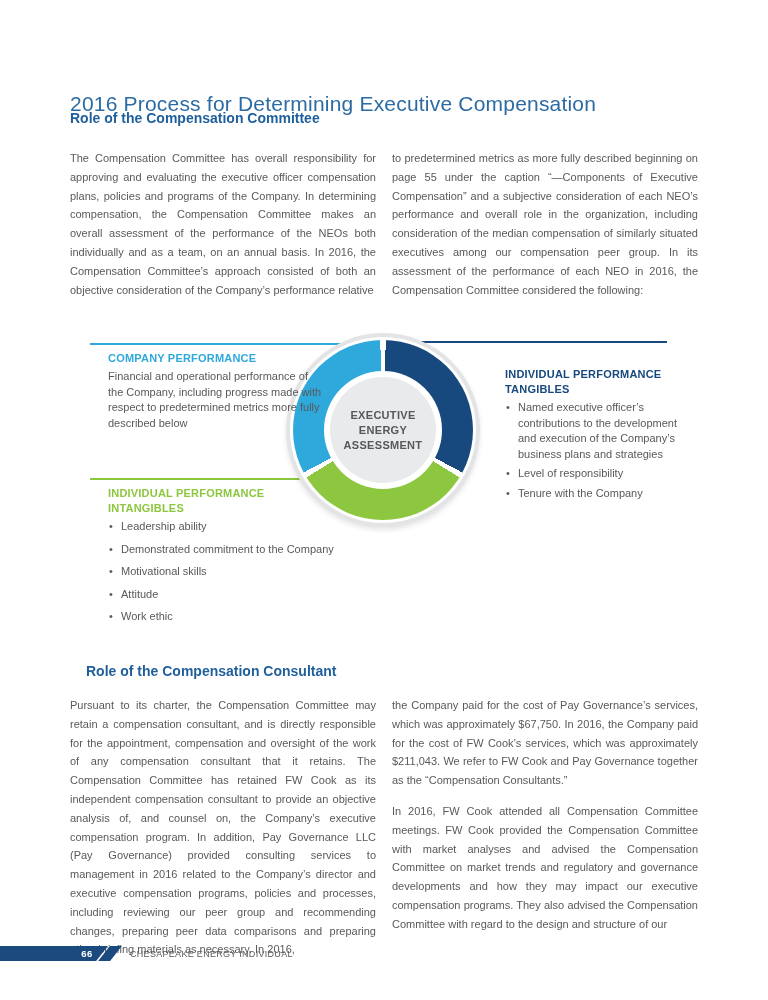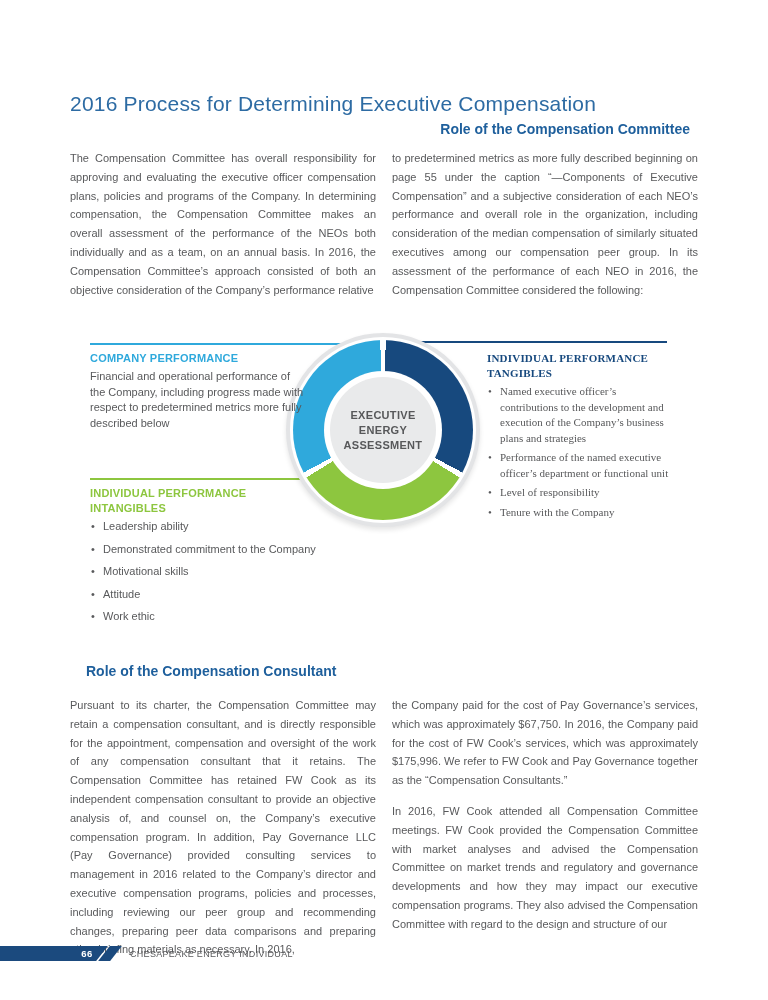--- a/index.html
+++ b/index.html
@@ -2,21 +2,21 @@
 <html><head>
 <meta charset="utf-8">
 <style>
   html,body{margin:0;padding:0;background:#ffffff;}
   .page{position:relative;width:768px;height:1000px;background:#ffffff;overflow:hidden;
         font-family:"Liberation Sans",sans-serif;}
 
   .page-title{position:absolute;left:70px;top:92px;width:640px;
               font-size:21px;font-weight:400;color:#2d6ba3;letter-spacing:.2px;}
   .h2{position:absolute;left:70px;width:620px;font-size:14px;font-weight:700;color:#1e5f9c;}
-  .h2-committee{top:121px;text-align:right;}
+  .h2-committee{top:110px;}
   .h2-consultant{top:663px;padding-left:16px;}
 
   .cols{position:absolute;left:70px;width:628px;display:flex;gap:16px;}
   .cols-1{top:149px;}
   .cols-2{top:696px;}
   .col{width:306px;font-size:11px;line-height:18.8px;color:#58595b;text-align:justify;}
   .col p{margin:0 0 12px 0;}
 
   
   .rule{position:absolute;height:2px;}
@@ -29,25 +29,25 @@
                background:#e3e4e6;box-shadow:0 3px 5px rgba(0,0,0,.10);}
   .donut-white{position:absolute;left:290px;top:337px;width:186px;height:186px;border-radius:50%;background:#ffffff;}
   .donut-seg{position:absolute;left:293px;top:340px;width:180px;height:180px;border-radius:50%;}
   .donut-hole{position:absolute;left:324px;top:371px;width:118px;height:118px;border-radius:50%;background:#ffffff;}
   .donut-core{position:absolute;left:330px;top:377px;width:106px;height:106px;border-radius:50%;background:#e9eaeb;}
   .center-label{position:absolute;left:383px;top:430px;transform:translate(-50%,-50%);
                 width:130px;text-align:center;font-size:11px;font-weight:700;color:#57585a;
                 line-height:15px;letter-spacing:.3px;}
 
   
-  .blk{position:absolute;color:#58595b;font-size:11px;line-height:15.5px;}
+  .blk{position:absolute;color:#58595b;font-size:11px;line-height:15.5px;margin-left:18px;}
   .blk h3{margin:0 0 3px 0;font-size:11px;font-weight:700;line-height:15px;letter-spacing:.2px;}
   .blk-company{left:90px;top:351px;width:214px;}
   .blk-company h3{color:#2fa9dc;}
-  .blk-tangibles{left:487px;top:351px;width:182px;font-family:Liberation Serif, serif;}
+  .blk-tangibles{left:487px;top:367px;width:182px;}
   .blk-tangibles h3{color:#17497e;}
   .blk-intangibles{left:90px;top:486px;width:300px;}
   .blk-intangibles h3{color:#8dc63f;width:200px;}
   .blk p{margin:0;}
   ul.bullets{list-style:none;margin:2px 0 0 0;padding:0;}
   ul.bullets li{position:relative;padding-left:13px;margin-bottom:4px;}
   .blk-intangibles ul.bullets li{margin-bottom:7px;}
   ul.bullets li::before{content:"\2022";position:absolute;left:1px;top:0;color:#58595b;}
 
   
@@ -96,21 +96,20 @@
   <div class="blk blk-company">
     <h3>COMPANY PERFORMANCE</h3>
     <p>Financial and operational performance of the Company, including progress made with respect to predetermined metrics more fully described below</p>
   </div>
 
   <div class="blk blk-tangibles">
     <h3>INDIVIDUAL PERFORMANCE TANGIBLES</h3>
     <ul class="bullets">
 
     <li>Named executive officer’s contributions to the development and execution of the Company’s business plans and strategies</li>
-        <li>Performance of the named executive officer’s department or functional unit</li>
         <li>Level of responsibility</li>
         <li>Tenure with the Company</li>
       </ul>
   </div>
 
   <div class="blk blk-intangibles">
     <h3>INDIVIDUAL PERFORMANCE INTANGIBLES</h3>
     <ul class="bullets">
 
     <li>Leadership ability</li>
@@ -121,21 +120,21 @@
       </ul>
   </div>
 
   <div class="h2 h2-consultant">Role of the Compensation Consultant</div>
 
   <div class="cols cols-2">
     <div class="col">
       <p>Pursuant to its charter, the Compensation Committee may retain a compensation consultant, and is directly responsible for the appointment, compensation and oversight of the work of any compensation consultant that it retains. The Compensation Committee has retained FW Cook as its independent compensation consultant to provide an objective analysis of, and counsel on, the Company’s executive compensation program. In addition, Pay Governance LLC (Pay Governance) provided consulting services to management in 2016 related to the Company’s director and executive compensation programs, policies and processes, including reviewing our peer group and recommending changes, preparing peer data comparisons and preparing other briefing materials as necessary. In 2016,</p>
     </div>
     <div class="col">
-      <p>the Company paid for the cost of Pay Governance’s services, which was approximately $67,750. In 2016, the Company paid for the cost of FW Cook’s services, which was approximately $175,996. We refer to FW Cook and Pay Governance together as the “Compensation Consultants.”</p>
+      <p>the Company paid for the cost of Pay Governance’s services, which was approximately $67,750. In 2016, the Company paid for the cost of FW Cook’s services, which was approximately $211,043. We refer to FW Cook and Pay Governance together as the “Compensation Consultants.”</p>
       <p>In 2016, FW Cook attended all Compensation Committee meetings. FW Cook provided the Compensation Committee with market analyses and advised the Compensation Committee on market trends and regulatory and governance developments and how they may impact our executive compensation programs. They also advised the Compensation Committee with regard to the design and structure of our</p>
     </div>
   </div>
 
   <div class="footer-band"></div>
   <div class="footer-sliver"></div>
   <div class="footer-page">66</div>
   <div class="footer-company">CHESAPEAKE ENERGY INDIVIDUAL</div>
 
 </div>

